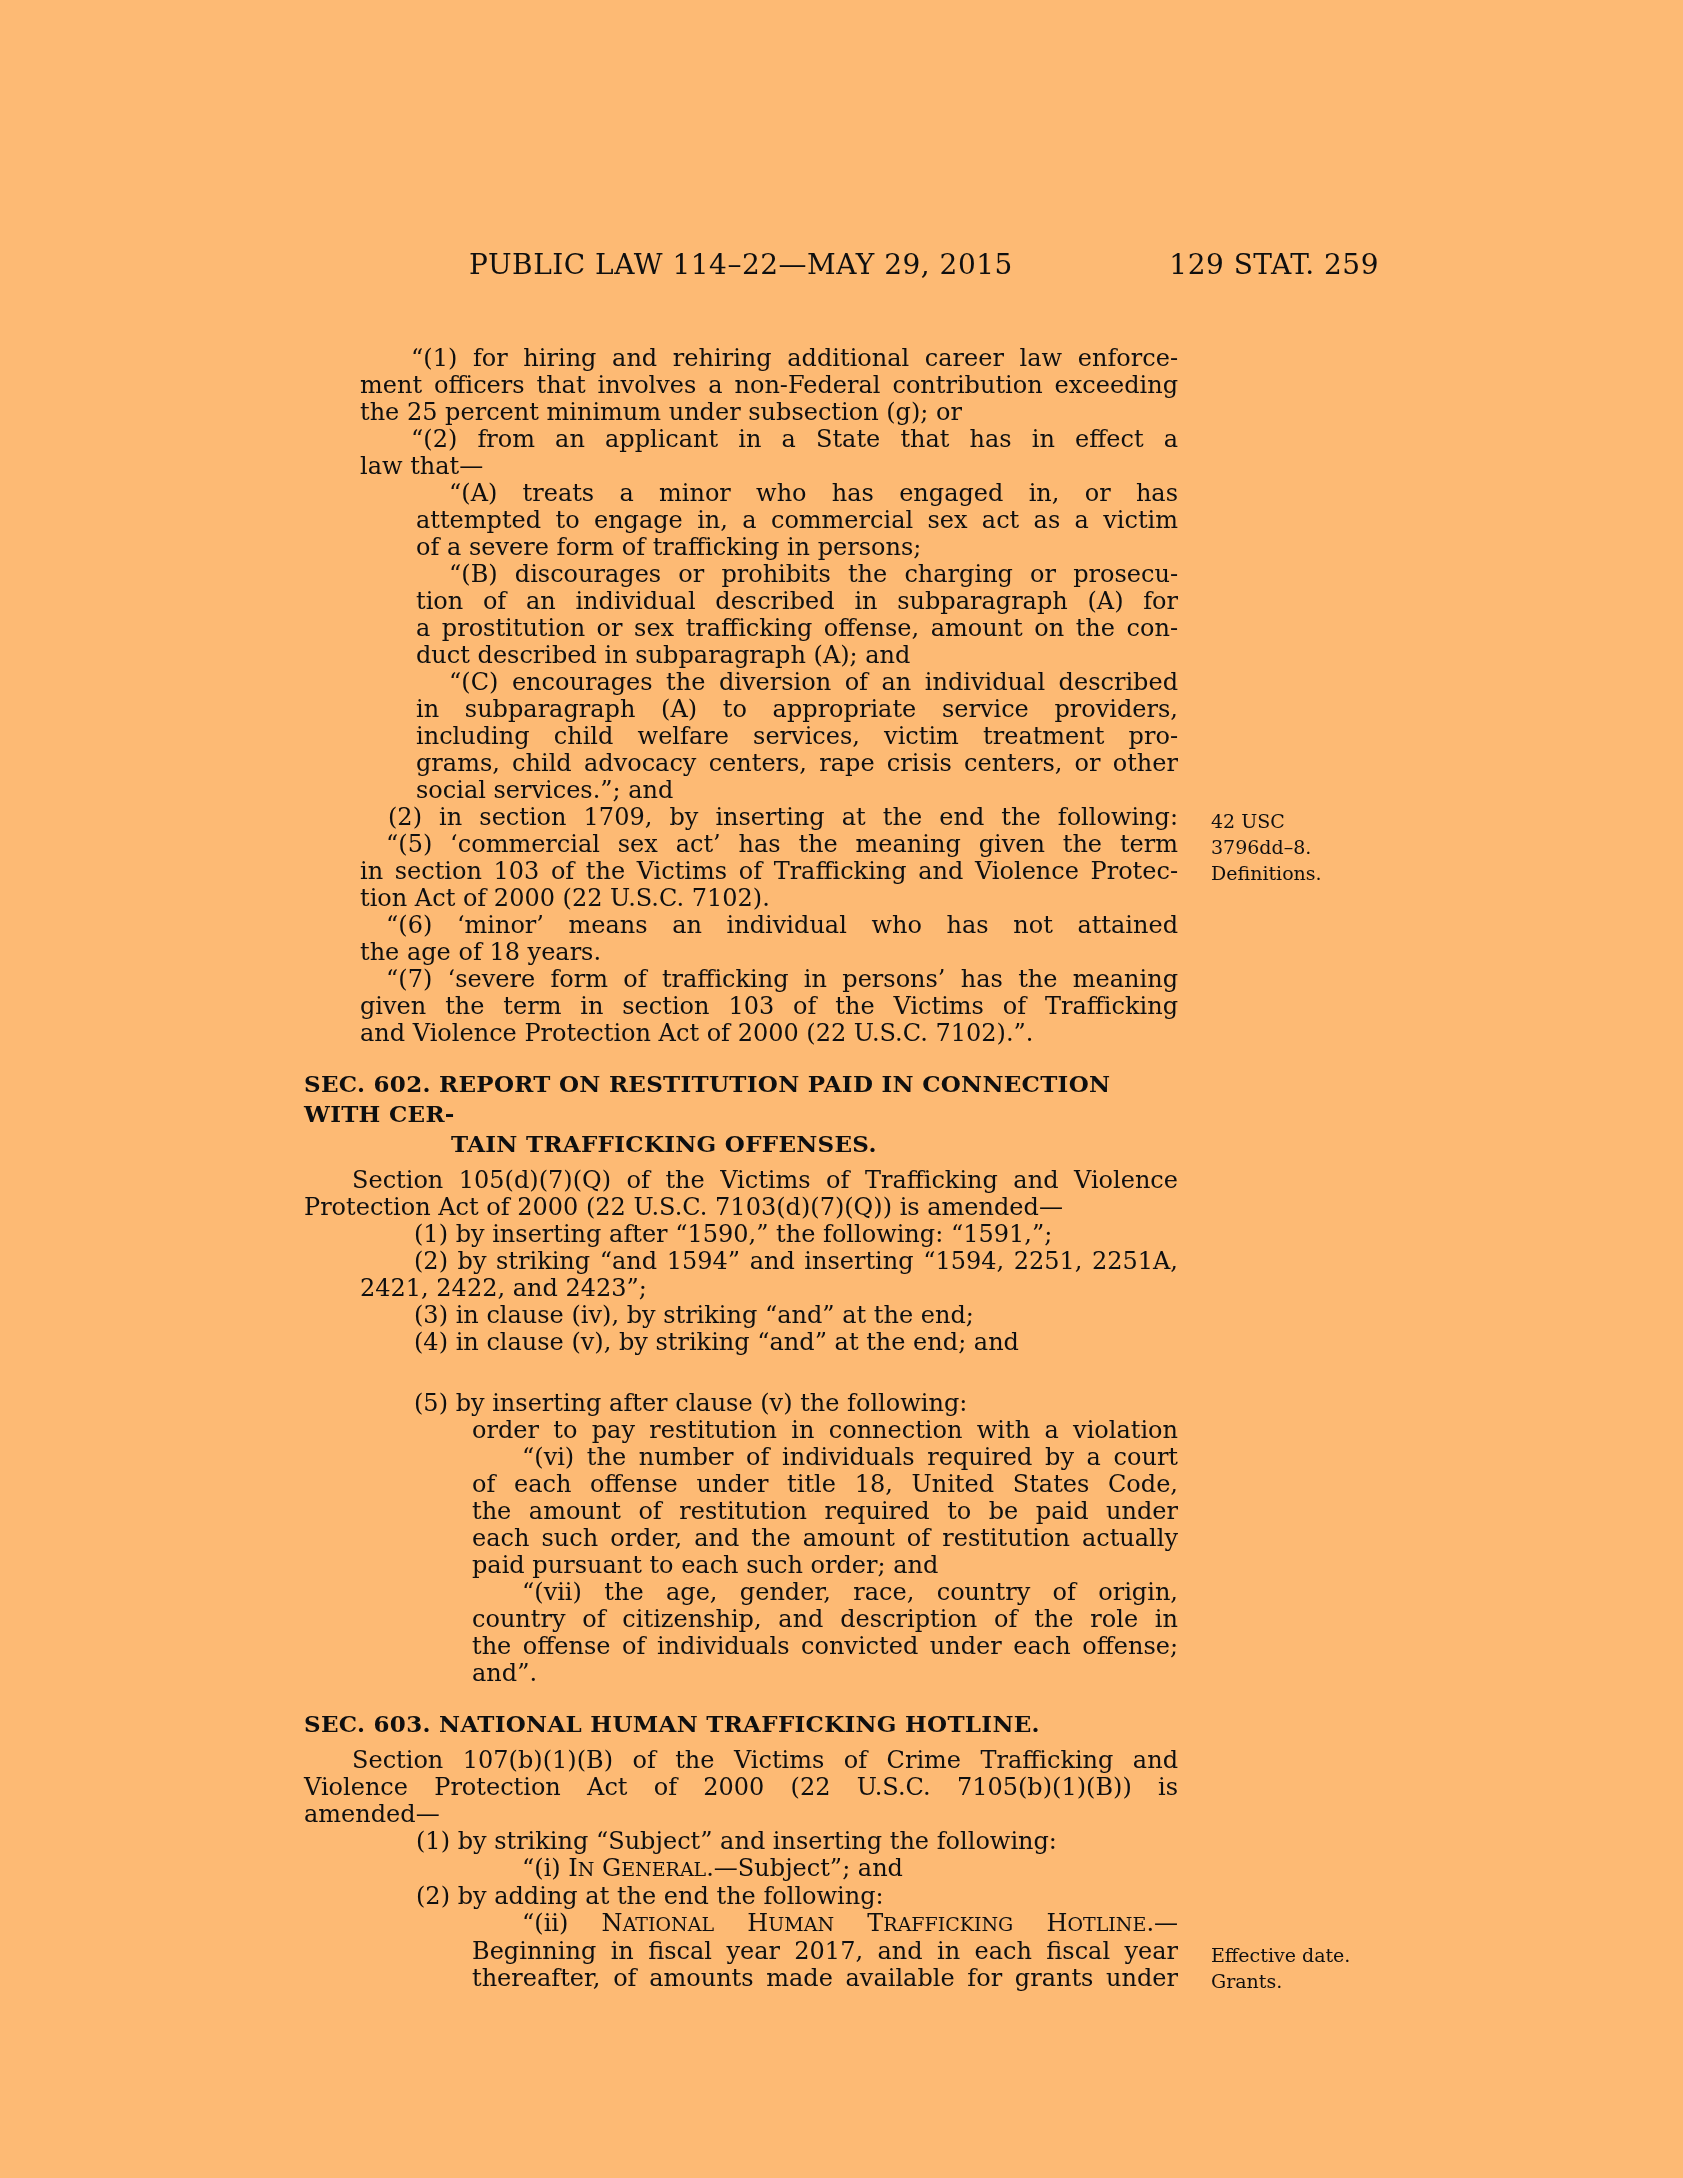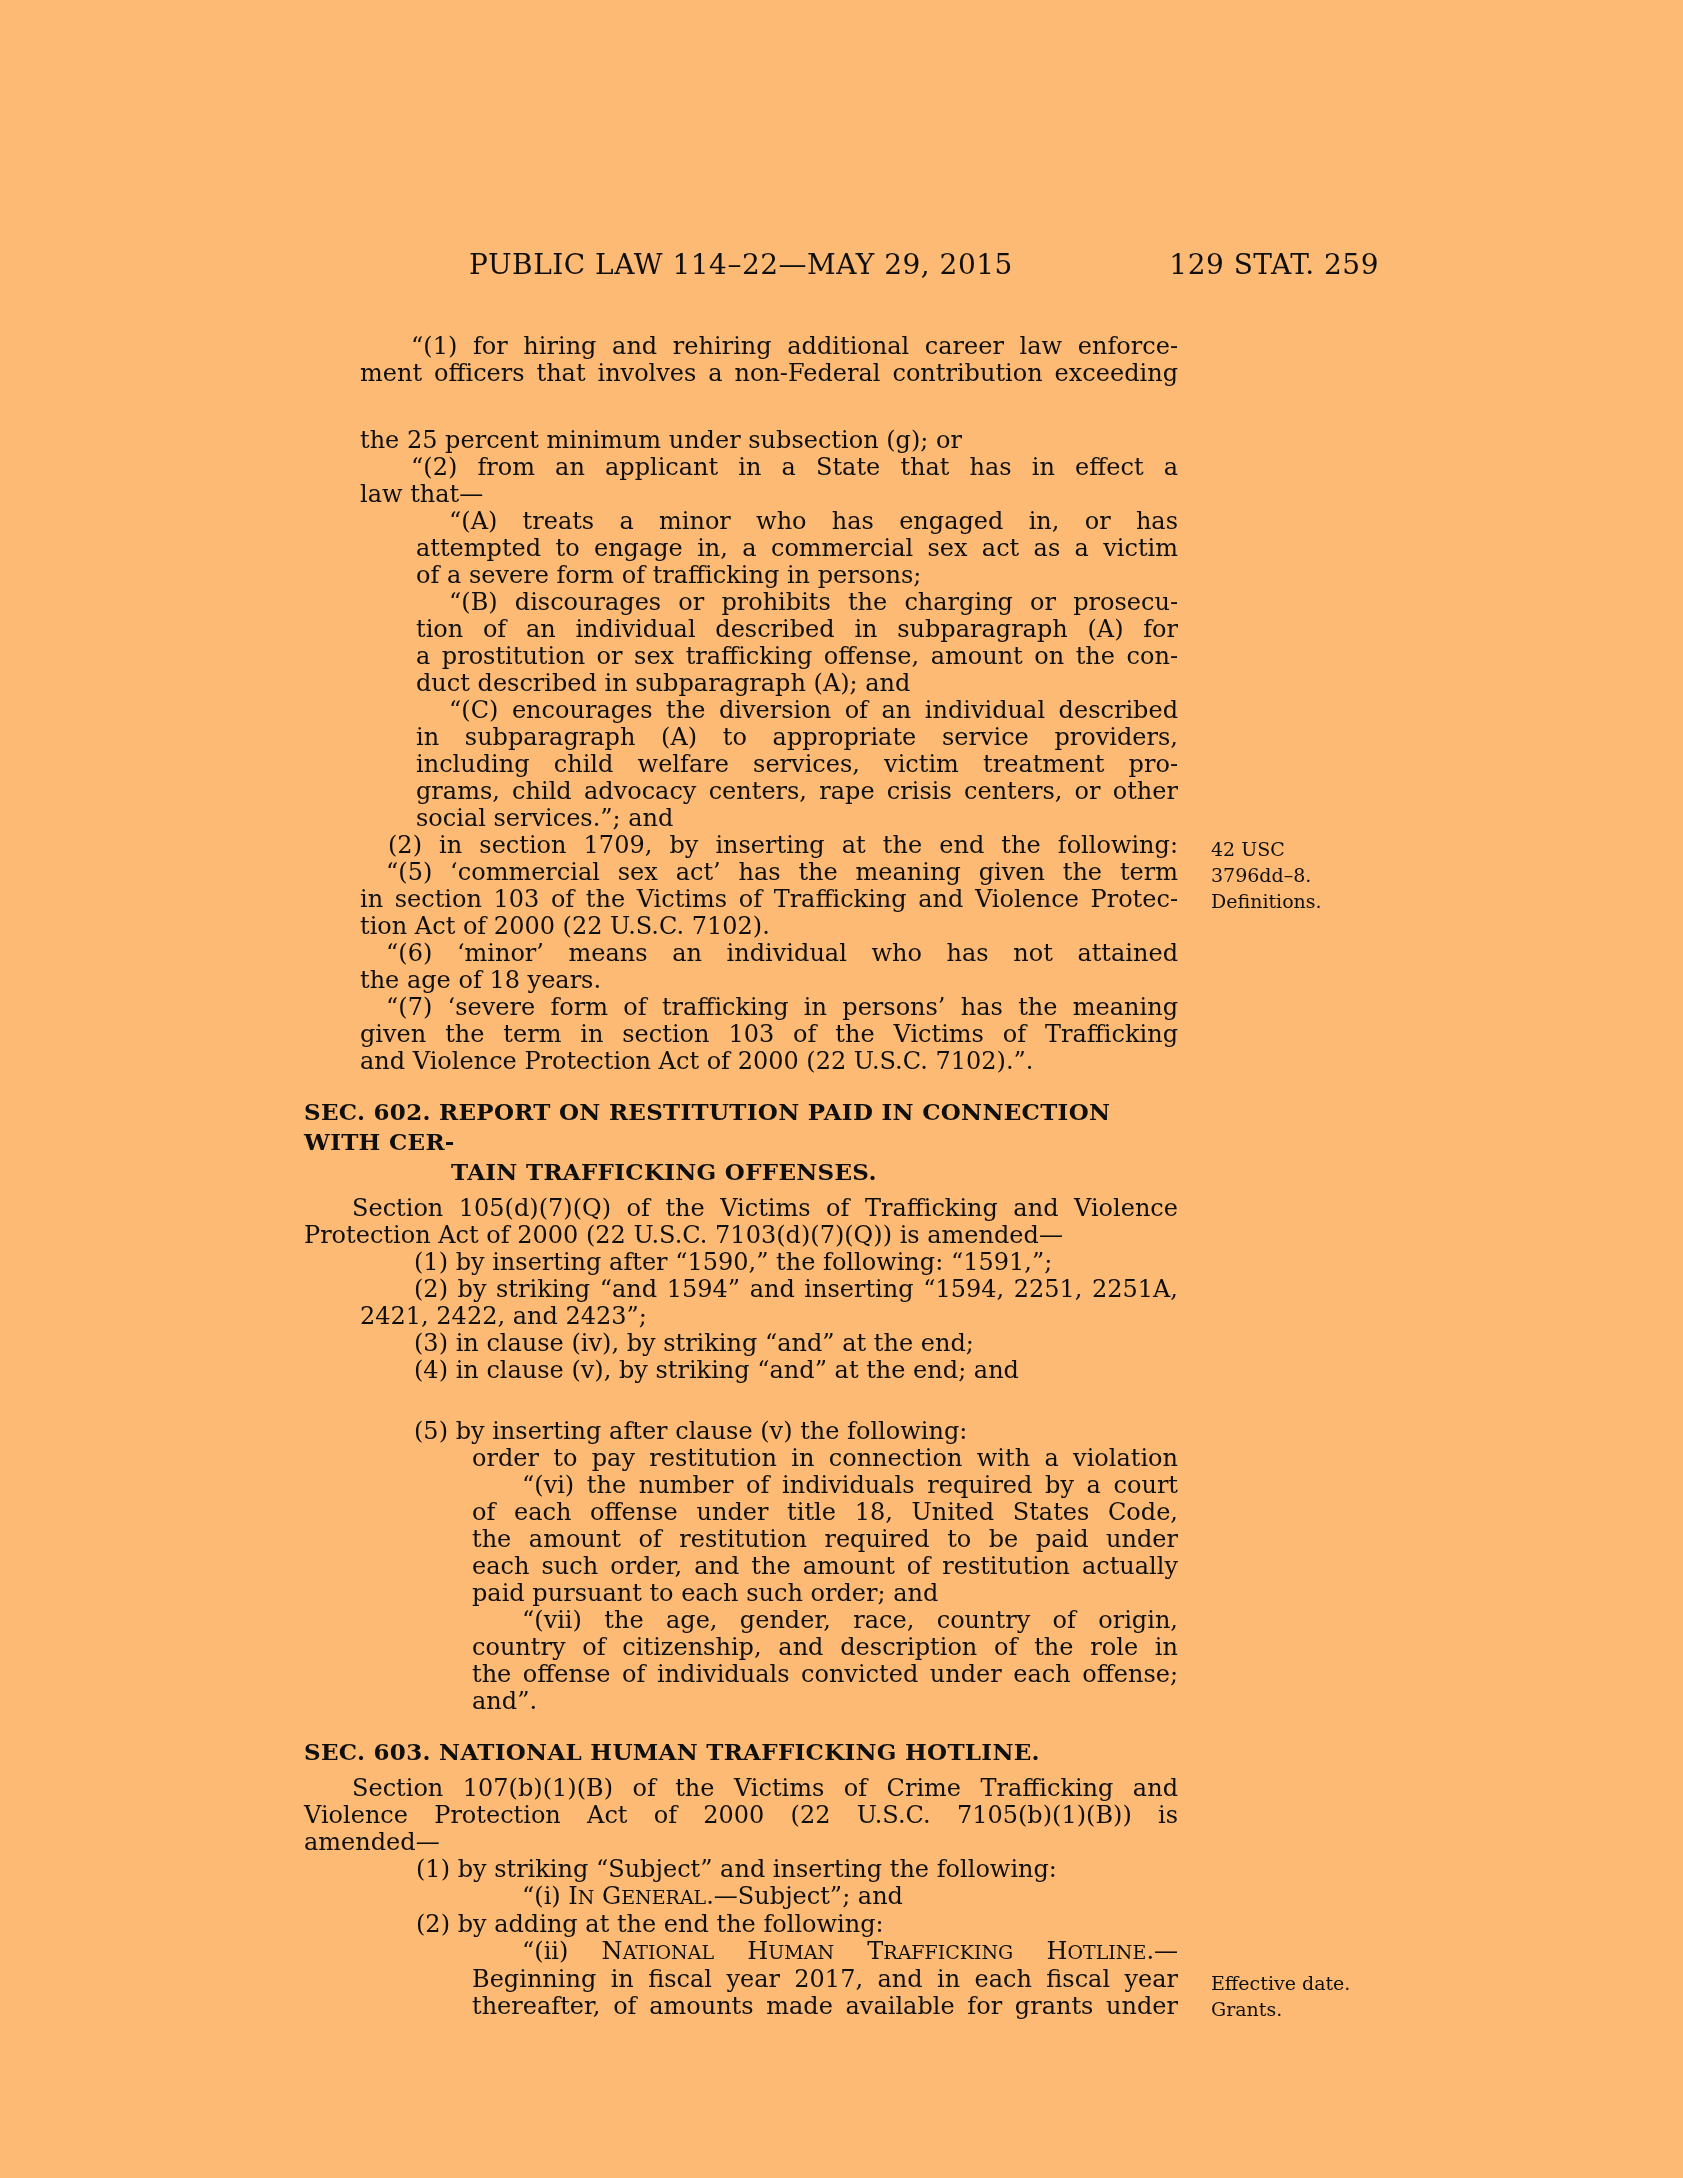--- a/index.html
+++ b/index.html
@@ -13,21 +13,21 @@
   }
   .running-head{
     position:absolute;left:304px;top:248px;width:874px;
     text-align:center;font-size:28px;letter-spacing:0.5px;white-space:nowrap;
   }
   .stat-page-number{
     position:absolute;top:248px;right:304px;
     font-size:28px;letter-spacing:0.5px;white-space:nowrap;
   }
   .text-block{
-    position:absolute;left:304px;top:333px;width:874px;
+    position:absolute;left:304px;top:345px;width:874px;
     font-size:24px;line-height:27px;
   }
   .blk{margin:0;}
   .blk-h{
     font-weight:bold;font-size:23px;line-height:30px;
     margin:22px 0 8px 0;letter-spacing:0.3px;
   }
   .line{position:relative;text-align:left;}
   .line.just{text-align:justify;text-align-last:justify;}
   .sc{font-size:19px;}
@@ -41,21 +41,21 @@
 </head>
 <body>
 
 <div class="page">
   <div class="running-head">PUBLIC LAW 114–22—MAY 29, 2015</div>
   <div class="stat-page-number">129 STAT. 259</div>
   <div class="text-block" id="body-root">
       <div class="blk">
         <div class="line just" style="padding-left: 107px;"><span>“(1) for hiring and rehiring additional career law enforce-</span></div>
         <div class="line just" style="padding-left: 56px;"><span>ment officers that involves a non-Federal contribution exceeding</span></div>
-        <div class="line" style="padding-left: 56px; margin-top: 40px;"><span>the 25 percent minimum under subsection (g); or</span></div>
+        <div class="line" style="padding-left: 56px;"><span>the 25 percent minimum under subsection (g); or</span></div>
       </div>
       <div class="blk">
         <div class="line just" style="padding-left: 107px;"><span>“(2) from an applicant in a State that has in effect a</span></div>
         <div class="line" style="padding-left: 56px;"><span>law that—</span></div>
       </div>
       <div class="blk">
         <div class="line just" style="padding-left: 145px;"><span>“(A) treats a minor who has engaged in, or has</span></div>
         <div class="line just" style="padding-left: 112px;"><span>attempted to engage in, a commercial sex act as a victim</span></div>
         <div class="line" style="padding-left: 112px;"><span>of a severe form of trafficking in persons;</span></div>
       </div>

